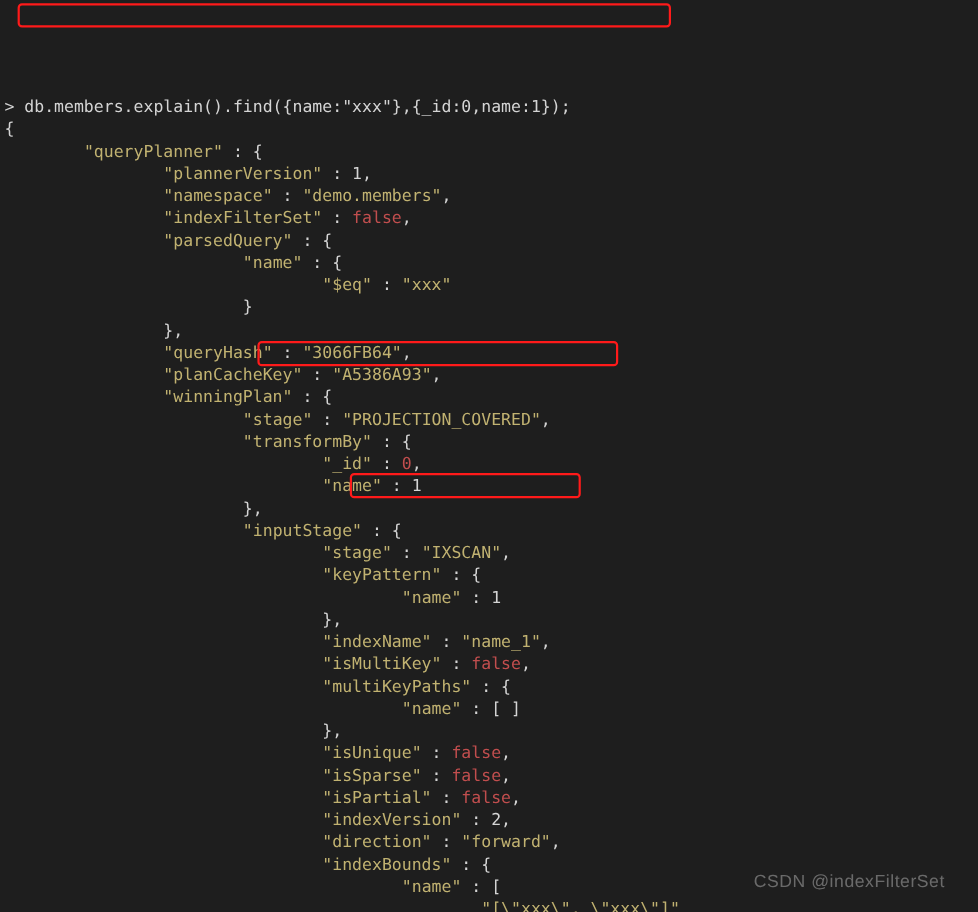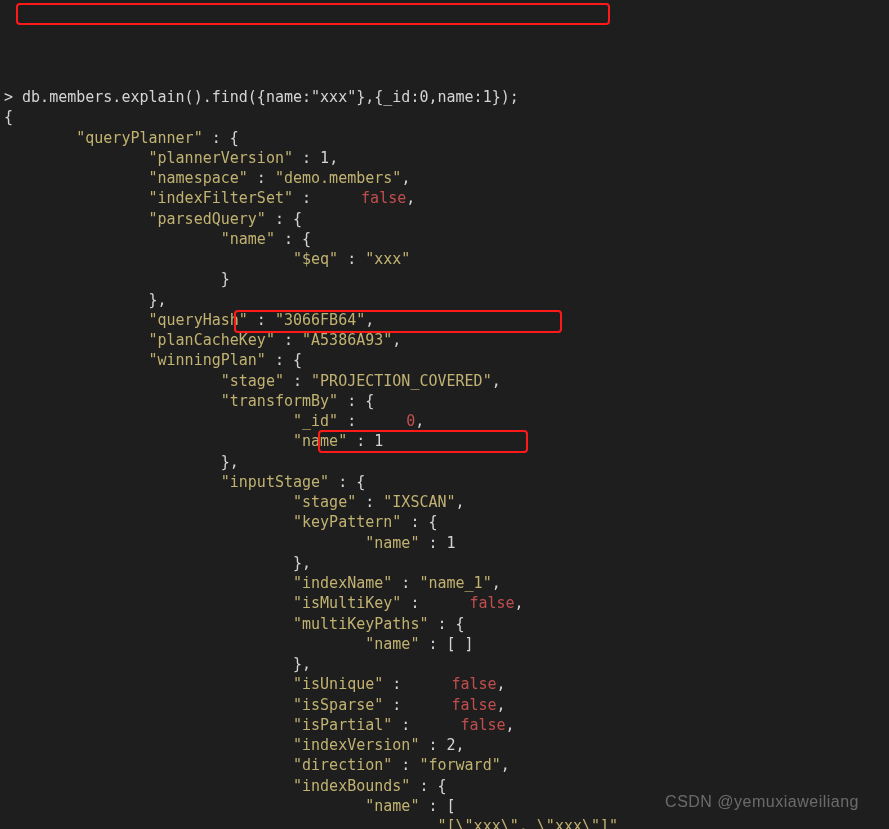--- a/index.html
+++ b/index.html
@@ -13,21 +13,21 @@
     height: 829px;
     overflow: hidden;
     position: relative;
     padding: 6px 4px;
     white-space: pre;
   }
   .prompt-gt { color: #d4d4d4; }
   .cmd      { color: #d4d4d4; }
   .str      { color: #c1b271; } 
   .num      { color: #d4d4d4; }
-  .kw       { color: #c14e4e; margin-left: 41px; } 
+  .kw       { color: #c14e4e; } 
   .brace    { color: #d4d4d4; }
 
   
   .hl {
     position: absolute;
     border: 2px solid #ff1a1a;
     border-radius: 4px;
     pointer-events: none;
   }
   #hl-cmd   { left: 16px;  top: 3px;   width: 594px; height: 22px; }
@@ -88,16 +88,16 @@
                                                 <span class="str">"[\"xxx\", \"xxx\"]"</span>
                                         ]
                                 }
                         }
                 },</div>
 
 <div id="hl-cmd" class="hl"></div>
 <div id="hl-stage1" class="hl"></div>
 <div id="hl-stage2" class="hl"></div>
 
-<div class="watermark">CSDN @yemuxiaweiliang</div>
+<div class="watermark">CSDN @indexFilterSet</div>
 
 
 
 
 </body></html>

